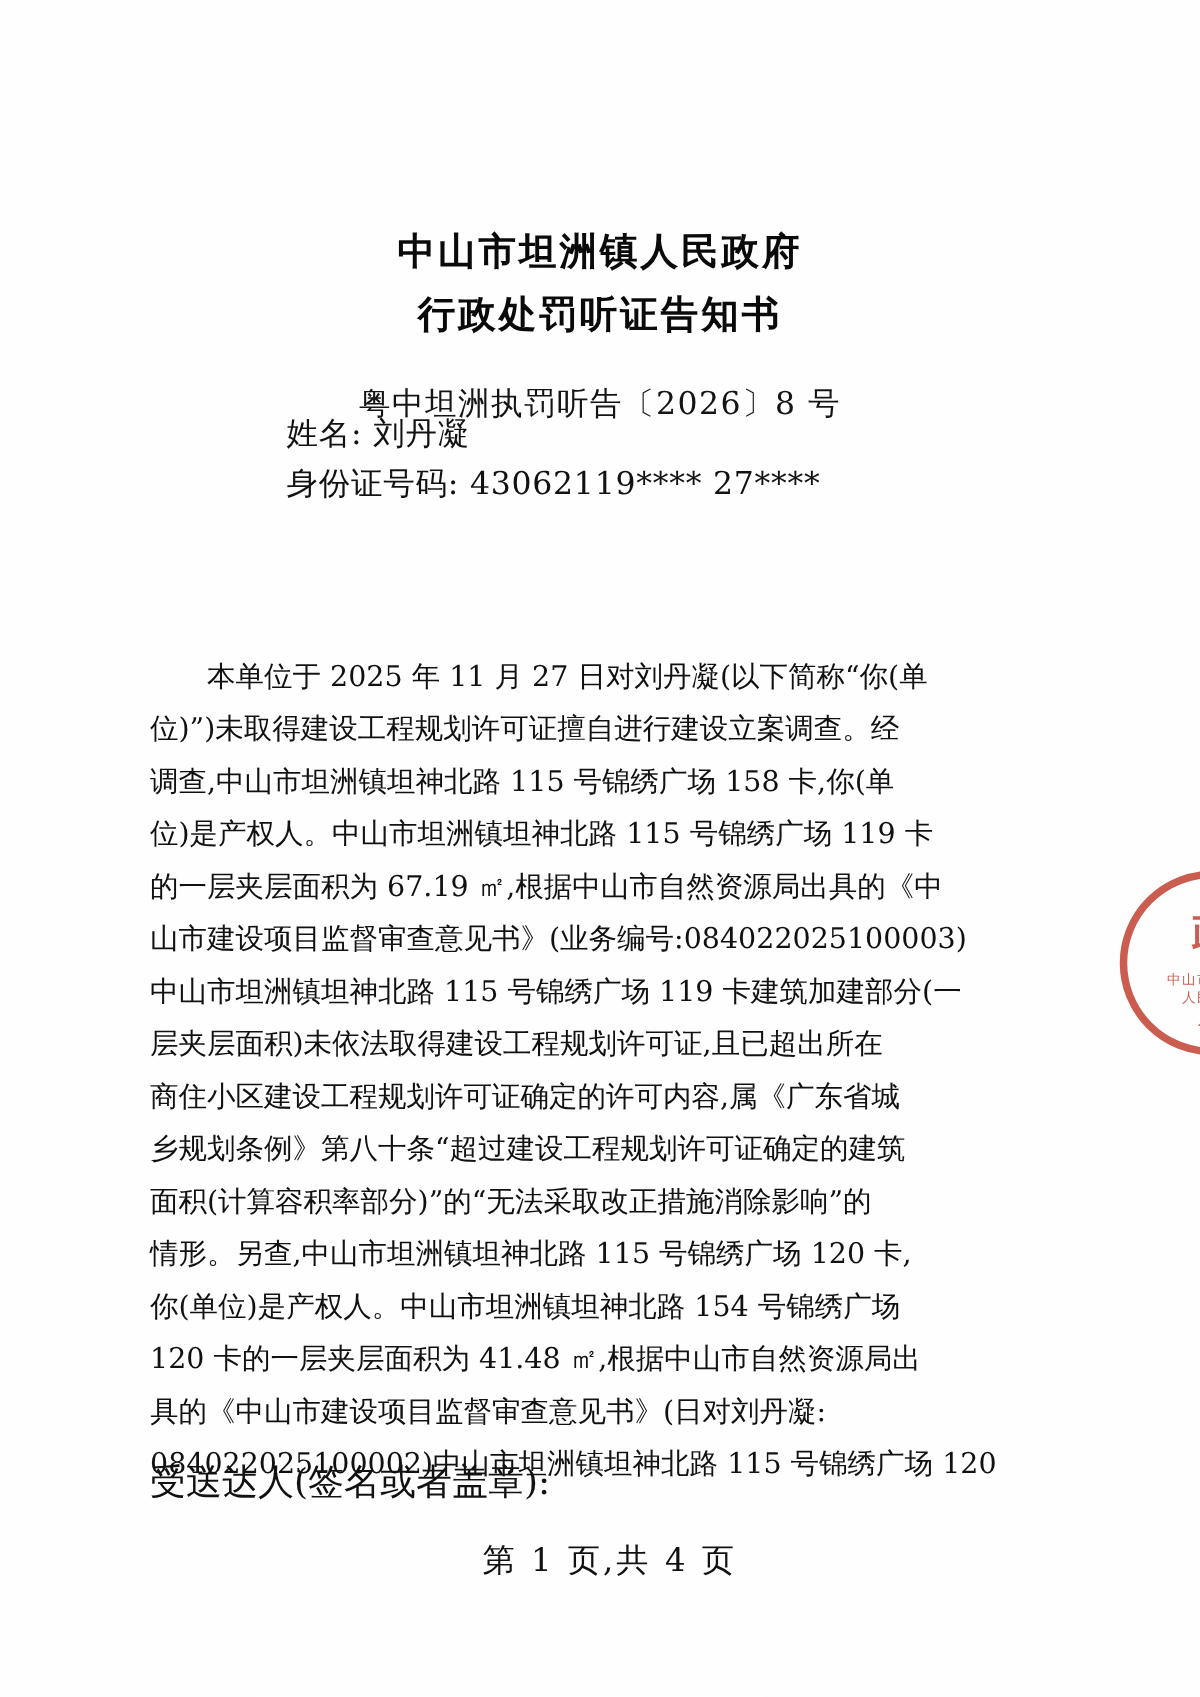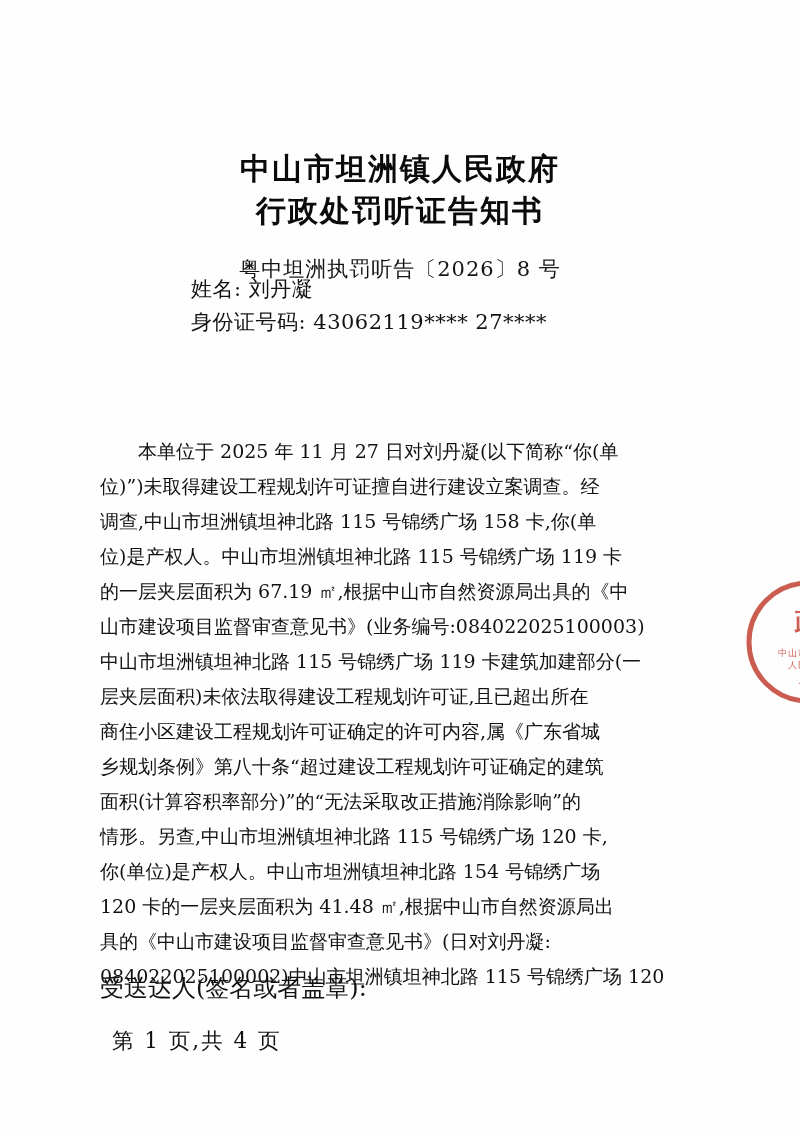--- a/index.html
+++ b/index.html
@@ -20,21 +20,21 @@
 
   
   .title-block {
     position: absolute;
     left: 0;
     top: 148px;
     width: 800px;
     text-align: center;
   }
   .doc-title-line {
-    font-size: 30px;
+    font-size: 25px;
     font-weight: bold;
     letter-spacing: 2px;
     line-height: 42px;
     color: #0a0a0a;
     font-family: Liberation Serif, serif;
   }
   .doc-number {
     margin-top: 22px;
     font-size: 21px;
     letter-spacing: 1px;
@@ -97,20 +97,21 @@
   }
   .recipient-date {
     position: absolute;
     right: 0;
     top: 0;
     letter-spacing: 22px;
     padding-right: 4px;
   }
   .page-counter {
     margin-top: 22px;
+    text-align: center;
     font-size: 21.5px;
     line-height: 30px;
     letter-spacing: 2px;
     color: #111111;
     padding-left: 12px;
   }
 
   
   .seal {
     position: absolute;

